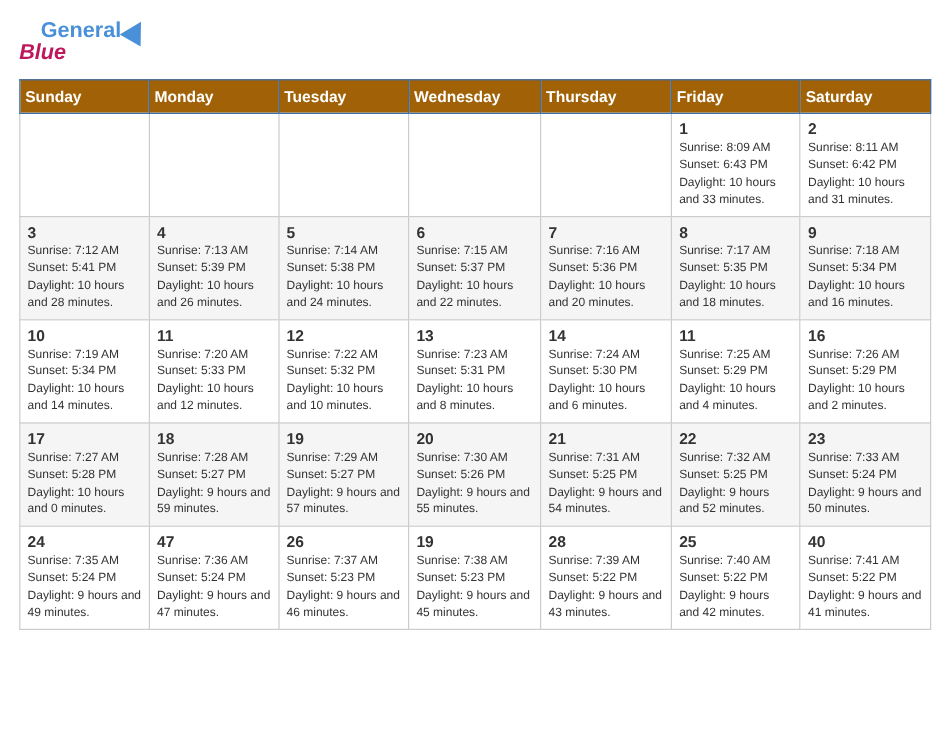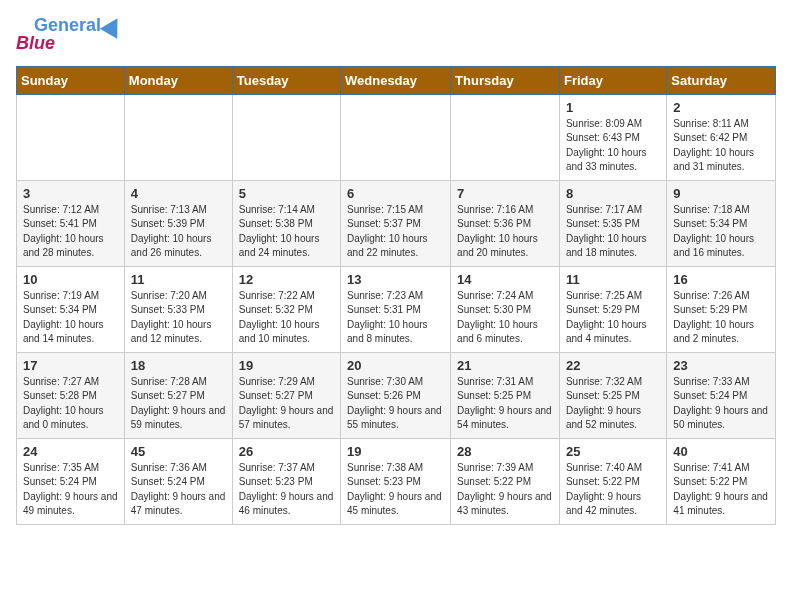--- a/index.html
+++ b/index.html
@@ -227,21 +227,21 @@
           <span class="day-number">23</span>
           <div class="day-info">Sunrise: 7:33 AM<br>Sunset: 5:24 PM<br>Daylight: 9 hours and 50 minutes.</div>
         </td>
       </tr>
       <tr>
         <td>
           <span class="day-number">24</span>
           <div class="day-info">Sunrise: 7:35 AM<br>Sunset: 5:24 PM<br>Daylight: 9 hours and 49 minutes.</div>
         </td>
         <td>
-          <span class="day-number">45</span>
+          <span class="day-number">47</span>
           <div class="day-info">Sunrise: 7:36 AM<br>Sunset: 5:24 PM<br>Daylight: 9 hours and 47 minutes.</div>
         </td>
         <td>
           <span class="day-number">26</span>
           <div class="day-info">Sunrise: 7:37 AM<br>Sunset: 5:23 PM<br>Daylight: 9 hours and 46 minutes.</div>
         </td>
         <td>
           <span class="day-number">19</span>
           <div class="day-info">Sunrise: 7:38 AM<br>Sunset: 5:23 PM<br>Daylight: 9 hours and 45 minutes.</div>
         </td>

